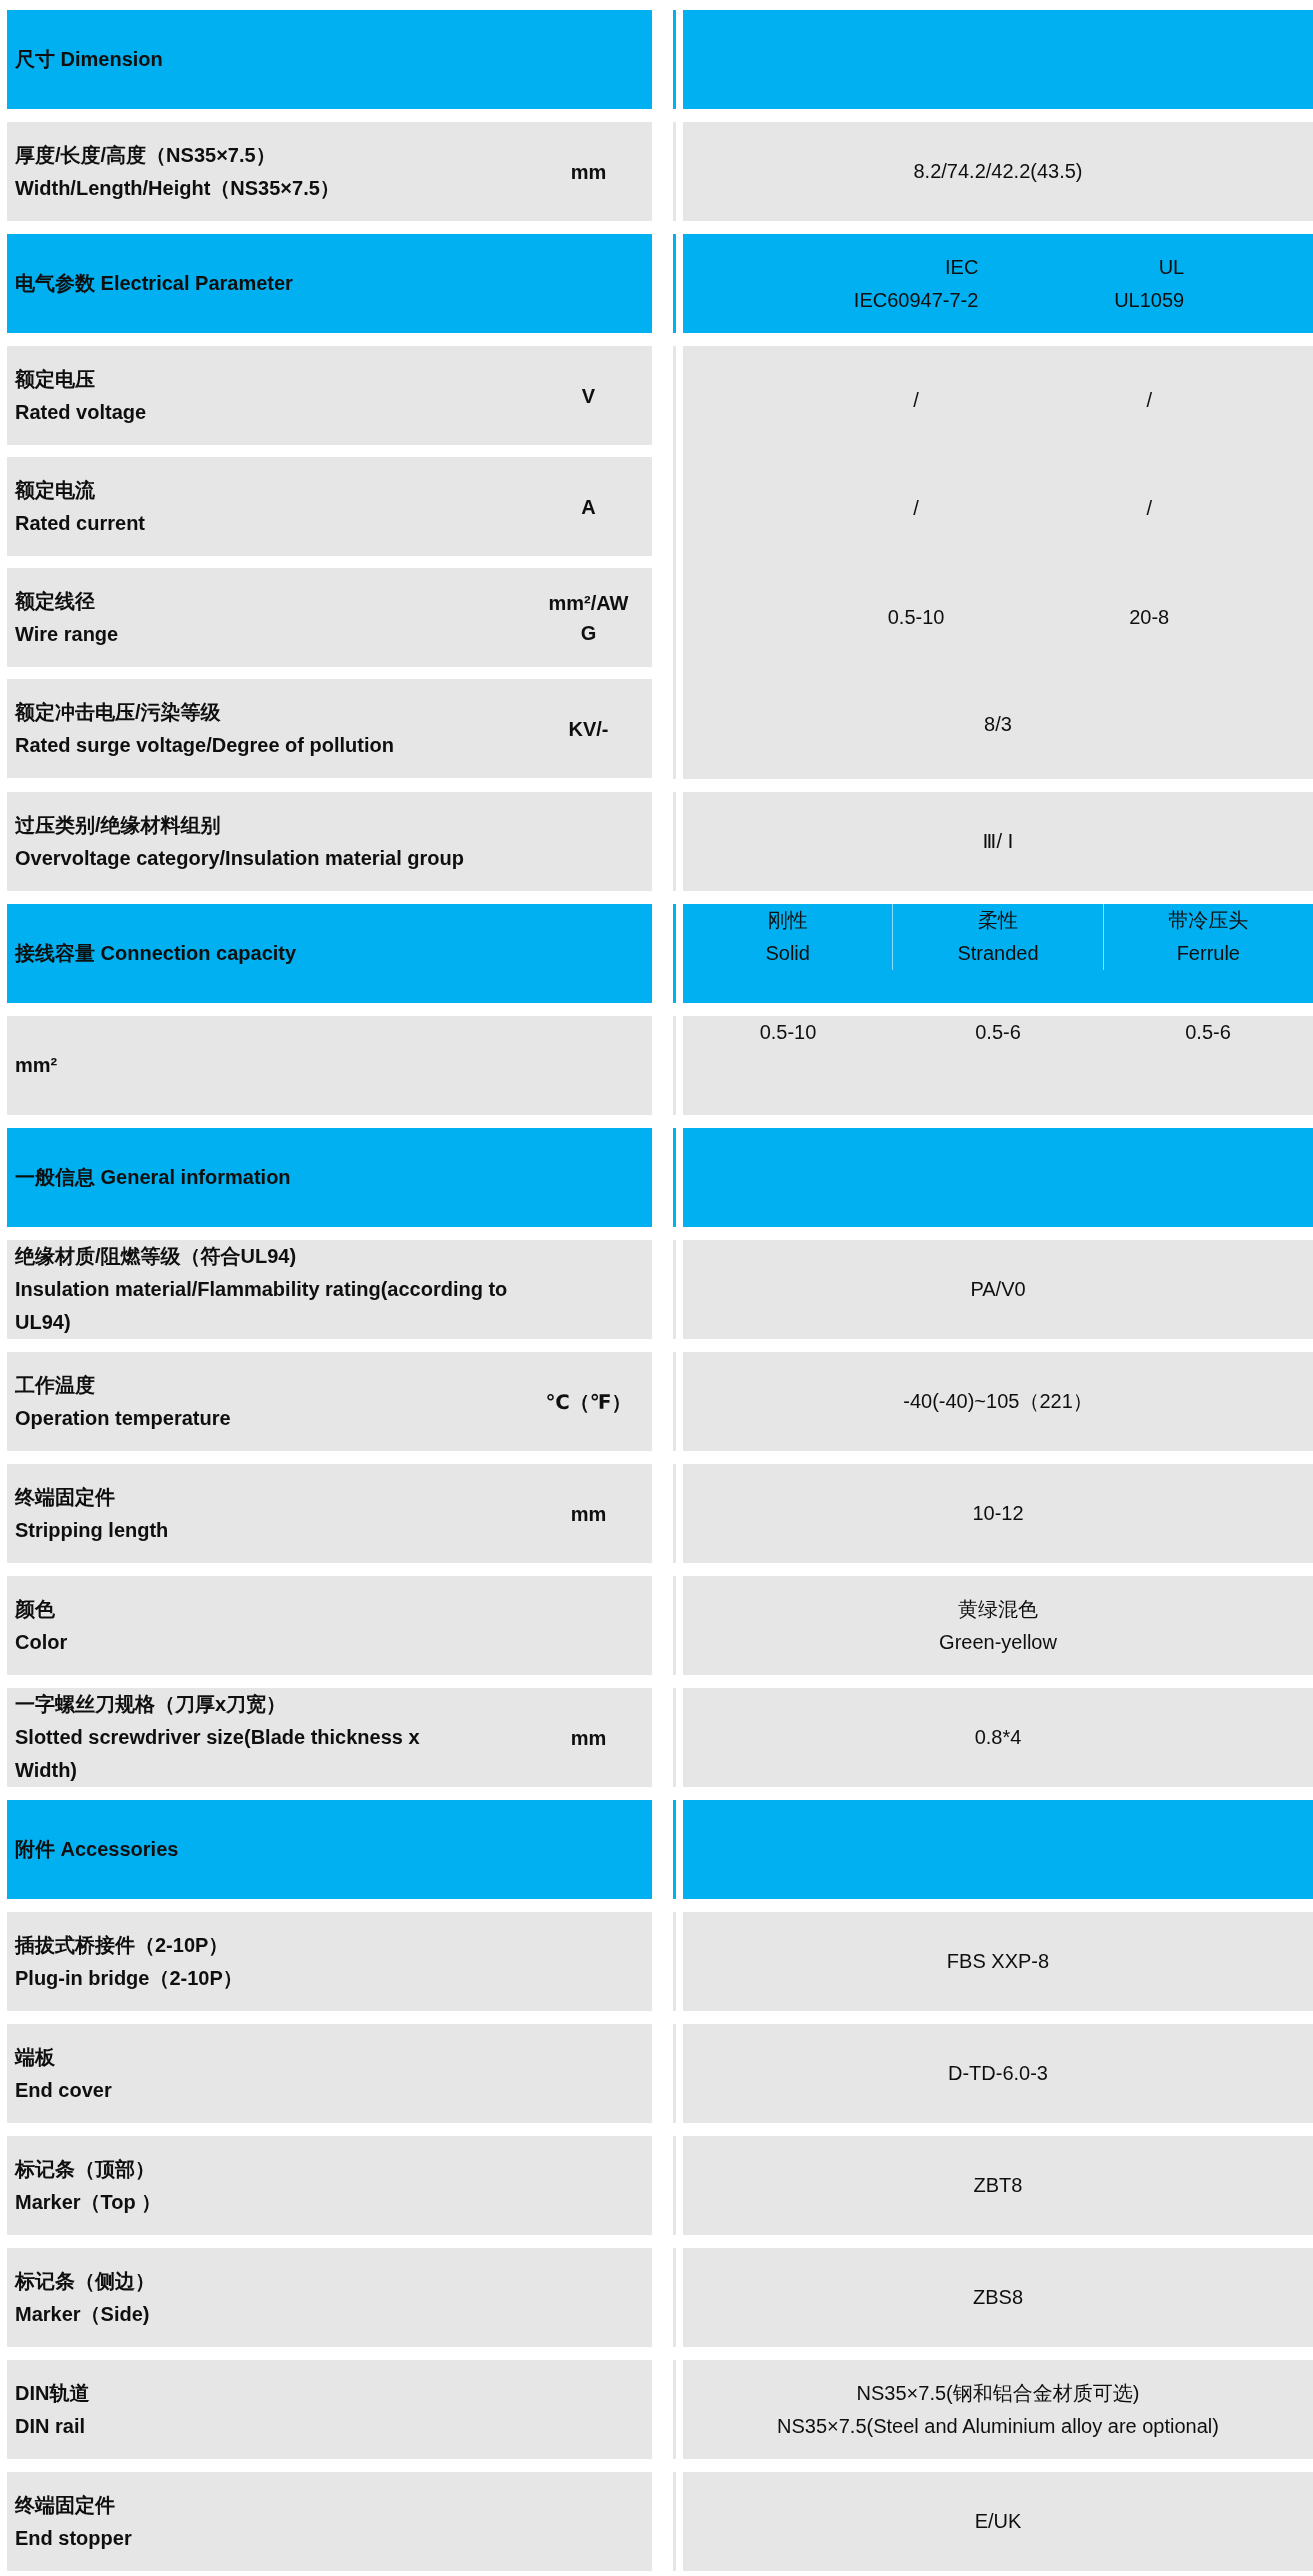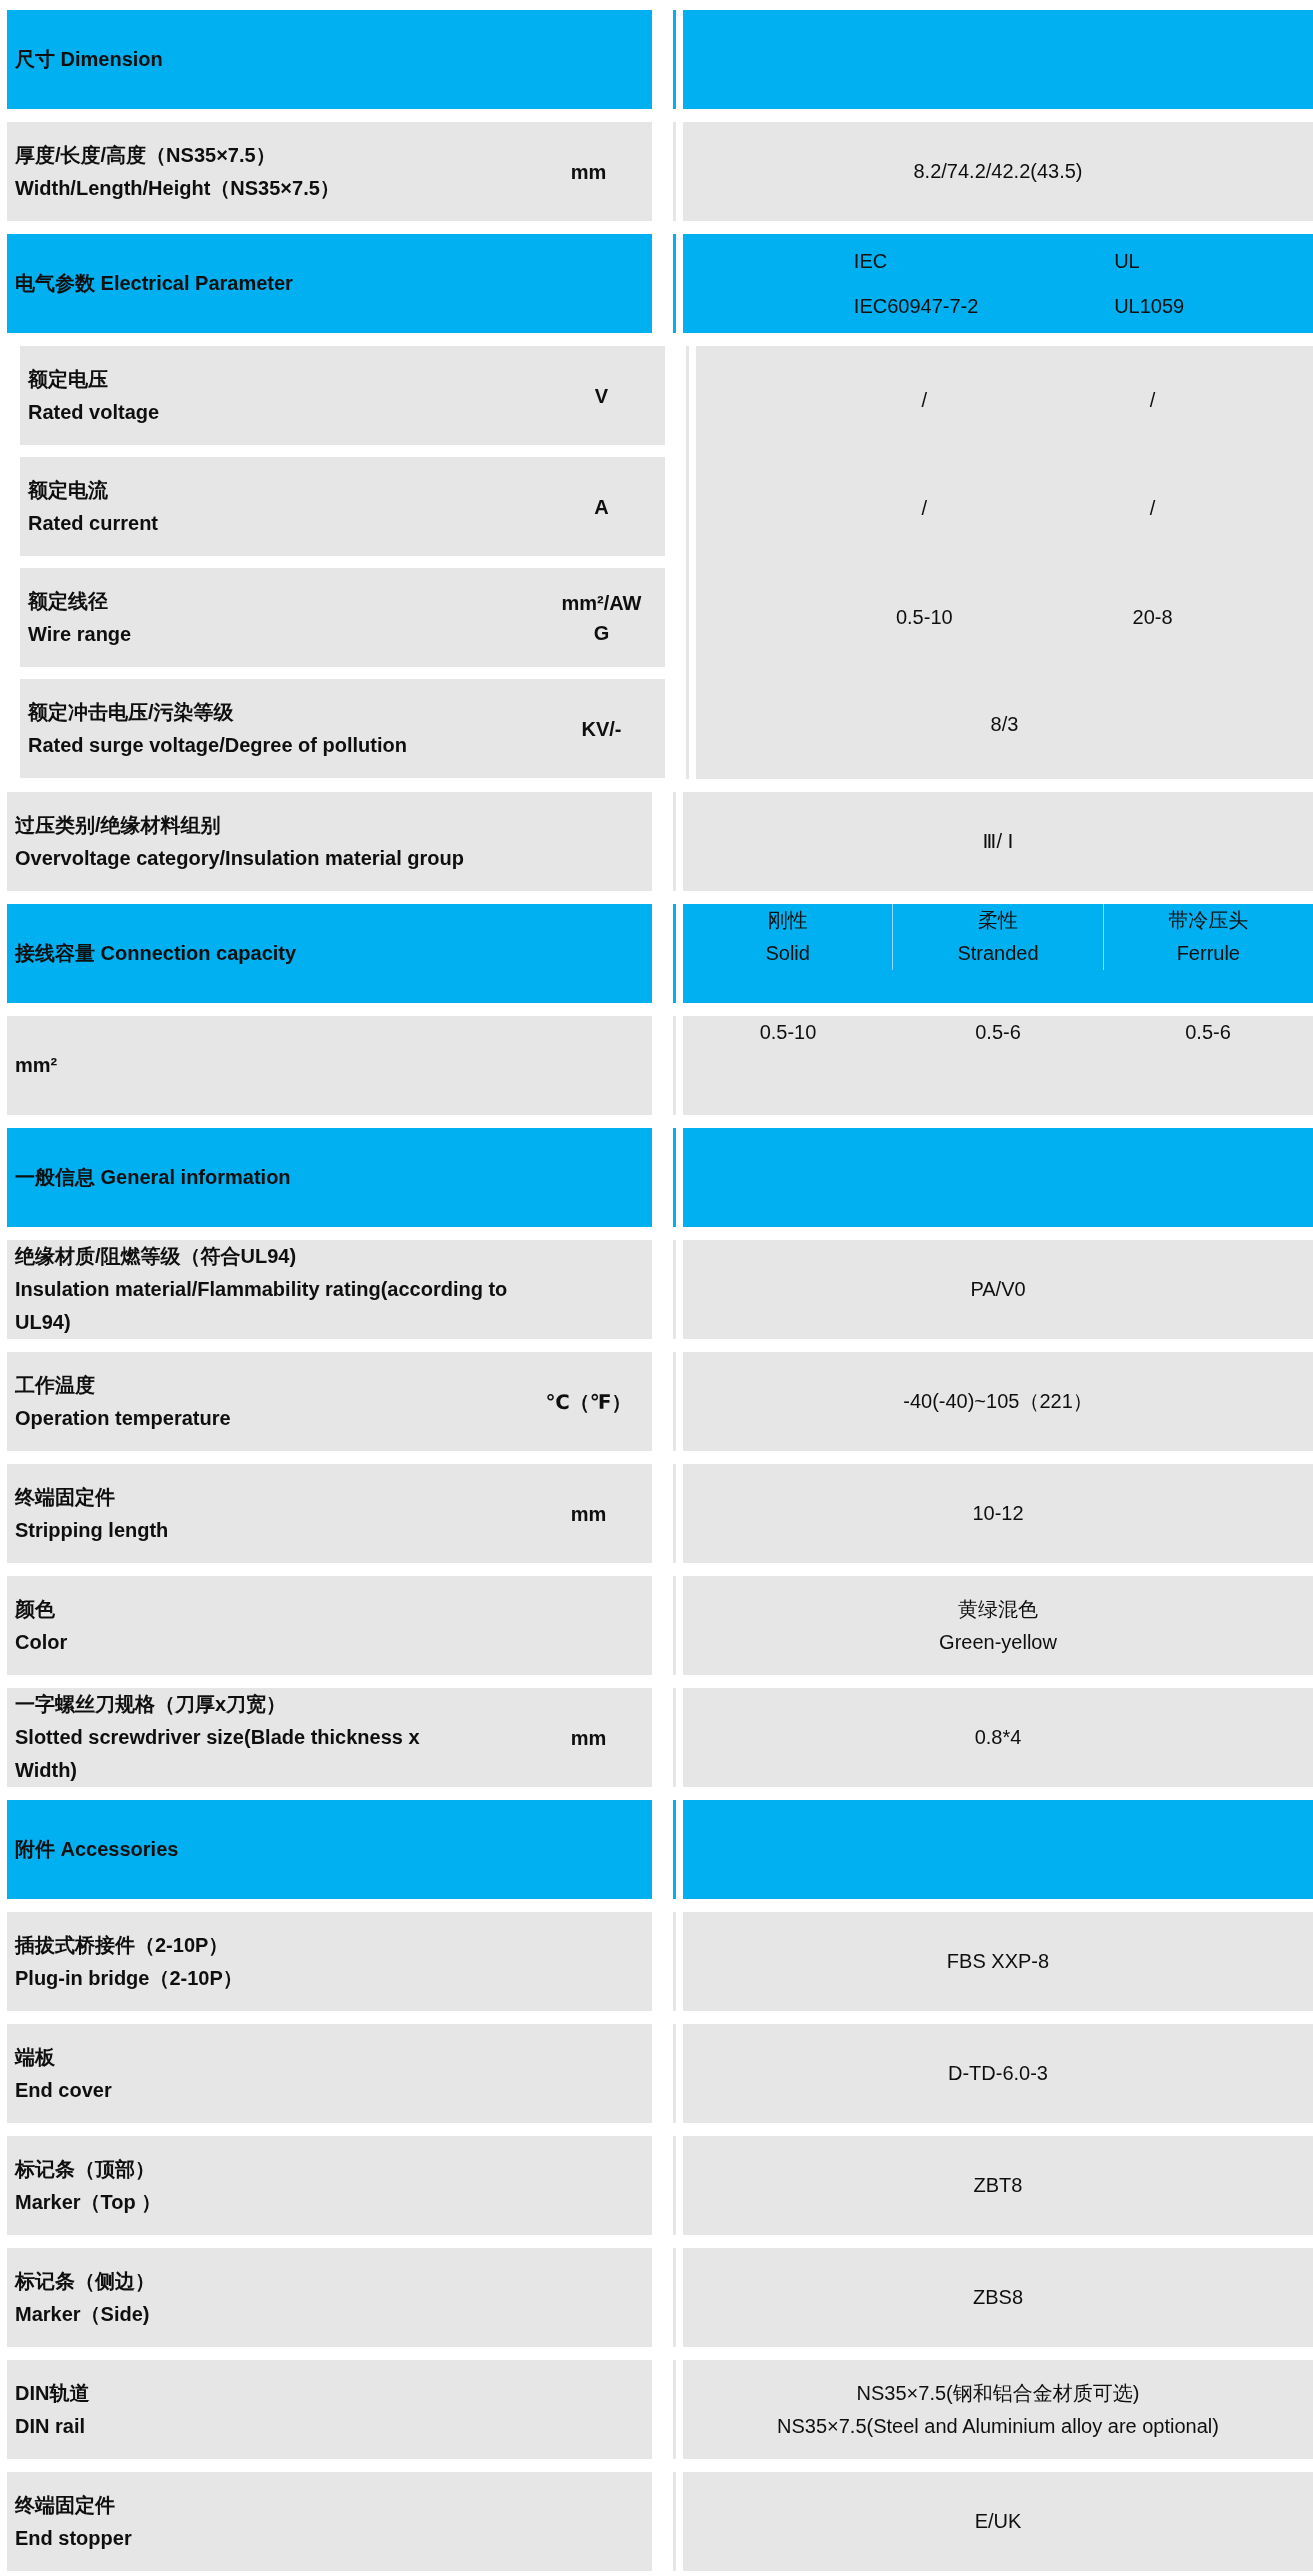--- a/index.html
+++ b/index.html
@@ -27,26 +27,26 @@
   .hdr .cl,.hdr .cr,.hdr .stripe{background:#00b0f0;}
   .hdr .cl{font-weight:bold;font-size:21px;}
   
   .label{flex:1;min-width:0;}
   .zh,.en{font-size:20px;line-height:33px;white-space:pre-line;}
   .unit{width:91px;margin-right:18px;text-align:center;
         font-size:20px;line-height:30px;word-break:break-all;}
   .value{font-size:20px;line-height:33px;text-align:center;white-space:pre-line;}
   
   .p2{position:absolute;top:50%;transform:translate(-50%,-50%);
-      font-size:20px;line-height:45px;text-align:left;white-space:pre-line;}
+      font-size:20px;line-height:33px;text-align:right;white-space:pre-line;}
   .p2.c1{left:37%;}
   .p2.c2{left:74%;}
   
   .elec{display:flex;margin-bottom:13px;}
-  .elec-left{display:flex;flex-direction:column;margin-left:13px;}
+  .elec-left{display:flex;flex-direction:column;}
   .elec-left .cl{height:99px;margin-bottom:12px;}
   .elec-left .cl:last-child{margin-bottom:0;align-items:center;}
   .elec .gut{height:433px;}
   .elec .cr{height:433px;flex-direction:column;align-items:stretch;justify-content:flex-start;}
   .vrow{flex:1;position:relative;}
   .vrow.center{display:flex;align-items:center;justify-content:center;}
   
   .cols3{display:flex;width:100%;height:100%;align-items:flex-start;}
   .c3{flex:1;display:flex;align-items:center;justify-content:center;
       font-size:20px;line-height:33px;text-align:center;white-space:pre-line;font-weight:normal;}

